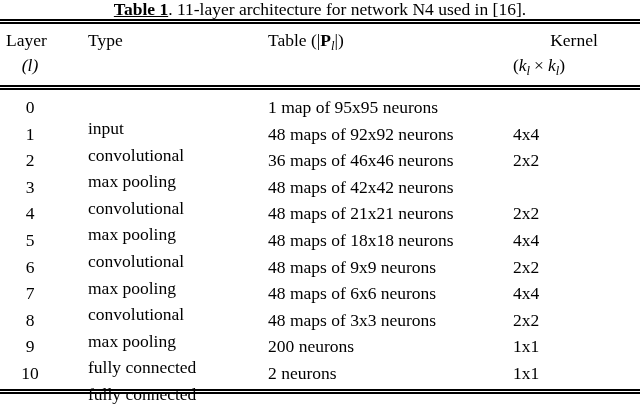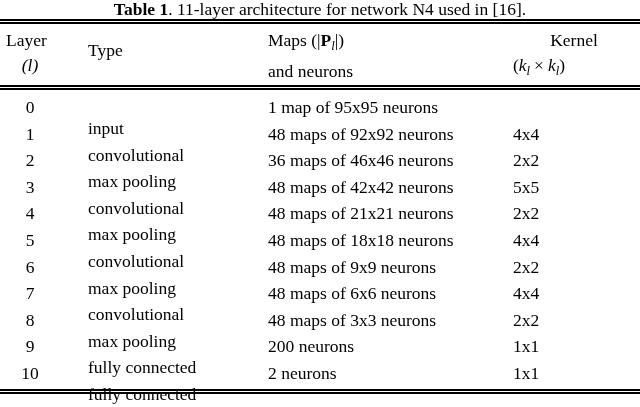--- a/index.html
+++ b/index.html
@@ -29,20 +29,21 @@
     top: -1px;
     left: 0;
     width: 640px;
     text-align: center;
     font-size: 17.5px;
     line-height: 20px;
     white-space: nowrap;
   }
   .caption .cap-label {
     font-weight: bold;
+    text-decoration: underline;
   }
 
   
   .rule-heavy {
     position: absolute;
     left: 0;
     width: 640px;
     height: 5px;
     border-top: 2px solid #000;
     border-bottom: 2px solid #000;
@@ -67,21 +68,21 @@
     white-space: nowrap;
   }
   .th-sub {
     display: block;
     font-size: 17.5px;
     line-height: 25px;
   }
 
   .th-layer { left: 6px;  top: 0; text-align: left; }
   .th-layer .th-sub { text-align: center; width: 48px; }
-  .th-type  { left: 88px; top: 10px; }
+  .th-type  { left: 88px; top: 0; }
   .th-maps  { left: 268px; top: 0; text-align: left; }
   .th-kernel{ left: 513px; top: 0; width: 122px; text-align: center; }
   .th-kernel .th-sub { text-align: left; }
 
   .mathit { font-style: italic; font-family: "Liberation Serif", "DejaVu Serif", serif; }
   .mathbf { font-weight: bold; font-family: "Liberation Serif", "DejaVu Serif", serif; }
   .sub    { font-size: 0.72em; vertical-align: -0.28em; font-style: italic; }
   .times  { padding: 0 4px; }
 
   
@@ -123,22 +124,21 @@
     <div class="th th-layer">
       <span>Layer</span>
       <span class="th-sub mathit">(l)</span>
     </div>
 
     <div class="th th-type">
       <span>Type</span>
     </div>
 
     <div class="th th-maps">
-      <span><span>Maps (|</span><span class="mathbf">P</span><span class="sub">l</span><span>|)</span></span>
-      <span class="th-sub">and neurons</span>
+      <span><span>Table (|</span><span class="mathbf">P</span><span class="sub">l</span><span>|)</span></span>
     </div>
 
     <div class="th th-kernel">
       <span>Kernel</span>
       <span class="th-sub"><span>(</span><span class="mathit">k</span><span class="sub">l</span><span class="times">×</span><span class="mathit">k</span><span class="sub">l</span><span>)</span></span>
     </div>
 
   </div>
 
   <div class="rule-heavy rule-mid"></div>
@@ -159,21 +159,20 @@
       <div class="trow">
         <div class="cell c-layer">2</div>
         <div class="cell c-type">max pooling</div>
         <div class="cell c-maps">36 maps of 46x46 neurons</div>
         <div class="cell c-kernel">2x2</div>
       </div>
       <div class="trow">
         <div class="cell c-layer">3</div>
         <div class="cell c-type">convolutional</div>
         <div class="cell c-maps">48 maps of 42x42 neurons</div>
-        <div class="cell c-kernel">5x5</div>
       </div>
       <div class="trow">
         <div class="cell c-layer">4</div>
         <div class="cell c-type">max pooling</div>
         <div class="cell c-maps">48 maps of 21x21 neurons</div>
         <div class="cell c-kernel">2x2</div>
       </div>
       <div class="trow">
         <div class="cell c-layer">5</div>
         <div class="cell c-type">convolutional</div>

